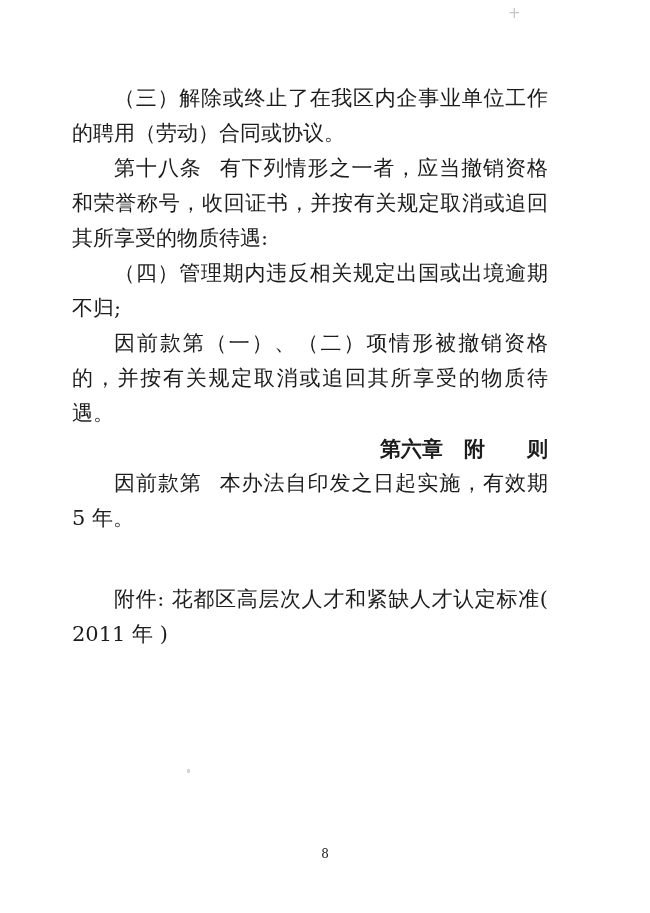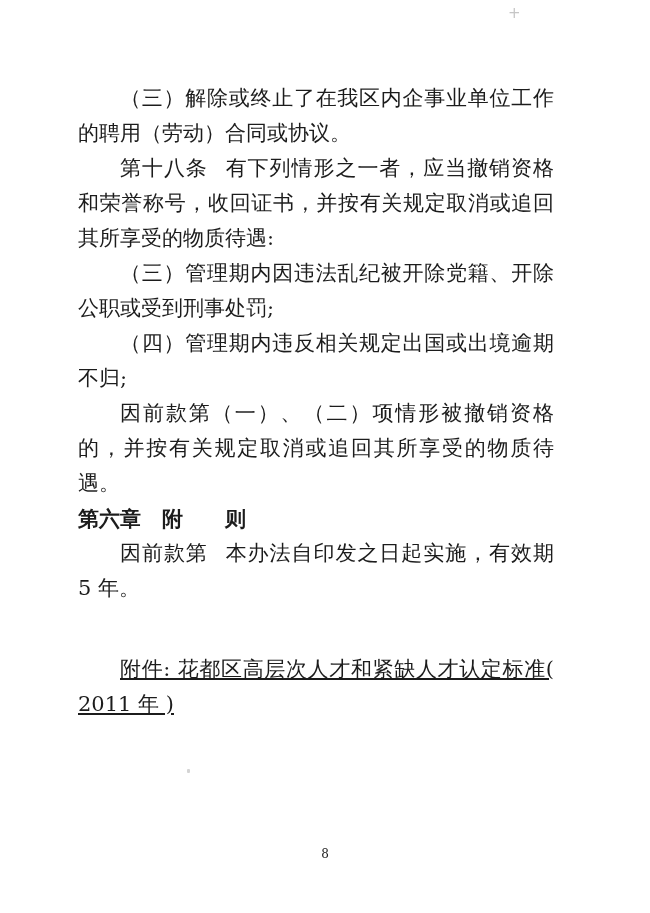--- a/index.html
+++ b/index.html
@@ -28,45 +28,44 @@
     position: absolute;
     left: 187px;
     top: 769px;
     width: 3px;
     height: 4px;
     background: #d4d4d4;
     border-radius: 1px;
   }
   .body-text {
     position: absolute;
-    left: 78px;
+    left: 72px;
     top: 81px;
     width: 476px;
     font-size: 21px;
     line-height: 35px;
     text-align: justify;
   }
   .para {
     margin: 0;
     text-indent: 2em;
   }
   .article-prefix {
     font-weight: normal;
     margin-right: 0.85em;
   }
   .chapter-heading {
     margin: 0;
     text-indent: 0;
-    text-align: left;
+    text-align: right;
     font-weight: bold;
   }
   .attachment {
     margin: 46px 0 10px 0;
     text-indent: 2em;
-    text-decoration: underline;
   }
   .page-number {
     position: absolute;
     left: 0;
     right: 0;
     top: 847px;
     text-align: center;
     font-size: 12px;
     color: #222222;
   }
@@ -79,21 +78,20 @@
   <div class="reg-mark">+</div>
 
   <div class="body-text">
 
     <p class="para"><span>（三）解除或终止了在我区内企事业单位工作的聘用（劳动）合同或协议。</span></p>
 
     <p class="para"><span class="article-prefix">第十八条</span><span>有下列情形之一者，应当撤销资格和荣誉称号，收回证书，并按有关规定取消或追回其所享受的物质待遇:</span></p>
 
 
 
-    <p class="para"><span>（三）管理期内因违法乱纪被开除党籍、开除公职或受到刑事处罚;</span></p>
 
     <p class="para"><span>（四）管理期内违反相关规定出国或出境逾期不归;</span></p>
 
 
     <p class="para"><span>因前款第（一）、（二）项情形被撤销资格的，并按有关规定取消或追回其所享受的物质待遇。</span></p>
 
     <p class="chapter-heading">第六章　附　　则</p>
 
     <p class="para"><span class="article-prefix">因前款第</span><span>本办法自印发之日起实施，有效期 5 年。</span></p>
 

